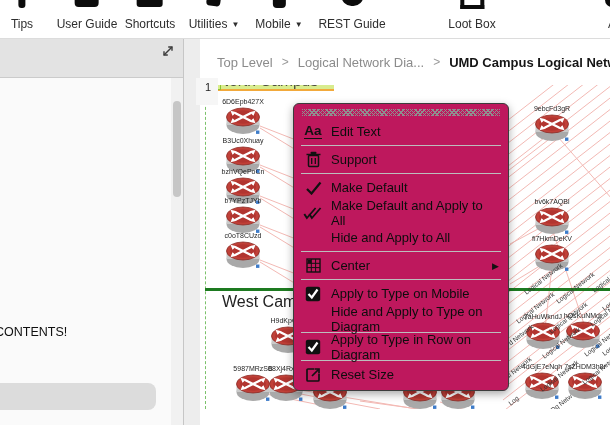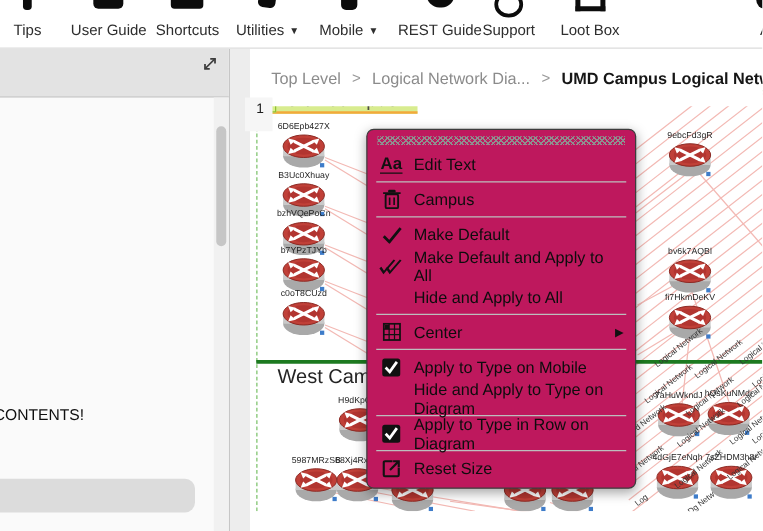--- a/index.html
+++ b/index.html
@@ -79,21 +79,20 @@
 </head>
 <body>
 
 <div class="toolbar" data-name="top-toolbar" id="toolbar">
     <div class="tb-item" data-name="toolbar-item-tips" style="left: 22px;"><span class="tb-icon" data-name="tips-icon"></span><span data-name="toolbar-item-label">Tips</span></div>
     <div class="tb-item" data-name="toolbar-item-user-guide" style="left: 87px;"><span class="tb-icon" data-name="user-guide-icon"></span><span data-name="toolbar-item-label">User Guide</span></div>
     <div class="tb-item" data-name="toolbar-item-utilities" style="left: 214px;"><span class="tb-icon" data-name="utilities-icon"></span><span data-name="toolbar-item-label">Utilities</span><span class="tb-caret" data-name="caret-down-icon">▼</span></div>
     <div class="tb-item" data-name="toolbar-item-shortcuts" style="left: 150px;"><span class="tb-icon" data-name="shortcuts-icon"></span><span data-name="toolbar-item-label">Shortcuts</span></div>
     <div class="tb-item" data-name="toolbar-item-mobile" style="left: 279px;"><span class="tb-icon" data-name="mobile-icon"></span><span data-name="toolbar-item-label">Mobile</span><span class="tb-caret" data-name="caret-down-icon">▼</span></div>
     <div class="tb-item" data-name="toolbar-item-rest-guide" style="left: 328px; margin-left: 24px;"><span class="tb-icon" data-name="rest-guide-icon"></span><span data-name="toolbar-item-label">REST Guide</span></div>
-    <div class="tb-item" data-name="toolbar-item-support" style="left: 407px;"><span class="tb-icon" data-name="support-icon"></span><span data-name="toolbar-item-label">Support</span></div>
     <div class="tb-item" data-name="toolbar-item-loot-box" style="left: 472px;"><span class="tb-icon" data-name="loot-box-icon"></span><span data-name="toolbar-item-label">Loot Box</span></div>
     <div class="tb-item" data-name="toolbar-item-a" style="left: 612px;"><span class="tb-icon" data-name="account-icon"></span><span data-name="toolbar-item-label">A</span></div>
   </div>
 
 <div class="left-panel" data-name="contents-sidebar">
   <div class="lp-header" data-name="sidebar-header">
     <svg class="lp-resize" data-name="expand-diagonal-icon" viewBox="0 0 14 14">
       <line x1="3" y1="11" x2="11" y2="3" stroke="#3c3c3c" stroke-width="1.4"></line>
       <polyline points="7.2,3 11,3 11,6.8" fill="none" stroke="#3c3c3c" stroke-width="1.4"></polyline>
       <polyline points="3,7.2 3,11 6.8,11" fill="none" stroke="#3c3c3c" stroke-width="1.4"></polyline>
@@ -521,21 +520,21 @@
     <div class="cm-item" data-name="menu-item-delete">
       <span class="cm-icon" data-name="menu-item-icon-slot">
         <svg data-name="delete-icon" width="15" height="17" viewBox="0 0 15 17">
           <rect x="2.5" y="4.5" width="10" height="11" rx="1" fill="none" stroke="#111" stroke-width="1.5"></rect>
           <line x1="0.5" y1="3.5" x2="14.5" y2="3.5" stroke="#111" stroke-width="1.5"></line>
           <rect x="4.5" y="0.8" width="6" height="2.2" rx="1" fill="#111"></rect>
           <line x1="5.7" y1="7" x2="5.7" y2="13" stroke="#111" stroke-width="1.3"></line>
           <line x1="9.3" y1="7" x2="9.3" y2="13" stroke="#111" stroke-width="1.3"></line>
         </svg>
       </span>
-      <span data-name="menu-item-label">Campus</span>
+      <span data-name="menu-item-label">Support</span>
     </div>
     <div class="cm-div" data-name="menu-divider"></div>
     <div class="cm-item" data-name="menu-item-make-default">
       <span class="cm-icon" data-name="menu-item-icon-slot">
         <svg data-name="check-icon" width="17" height="14" viewBox="0 0 17 14">
           <polyline points="2,8 6.5,12.5 15.5,1.5" fill="none" stroke="#111" stroke-width="2.2"></polyline>
         </svg>
       </span>
       <span data-name="menu-item-label">Make Default</span>
     </div>

